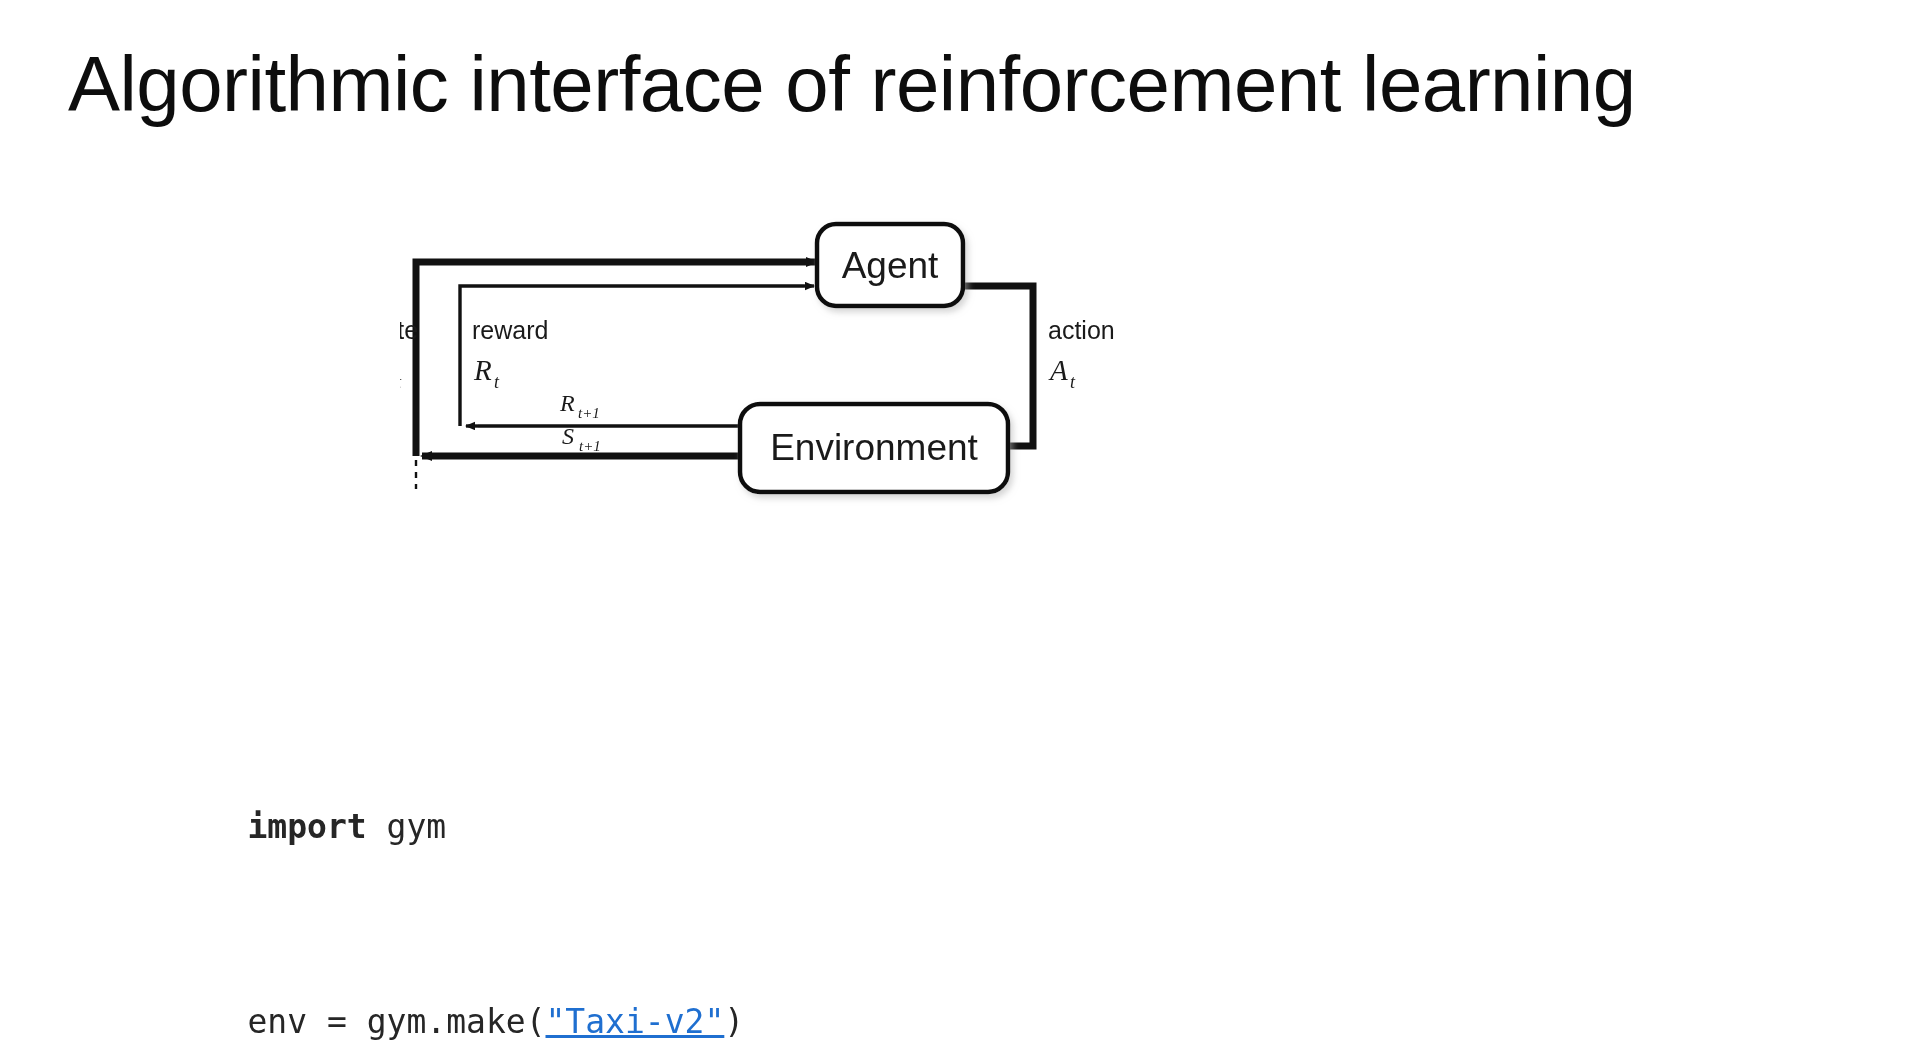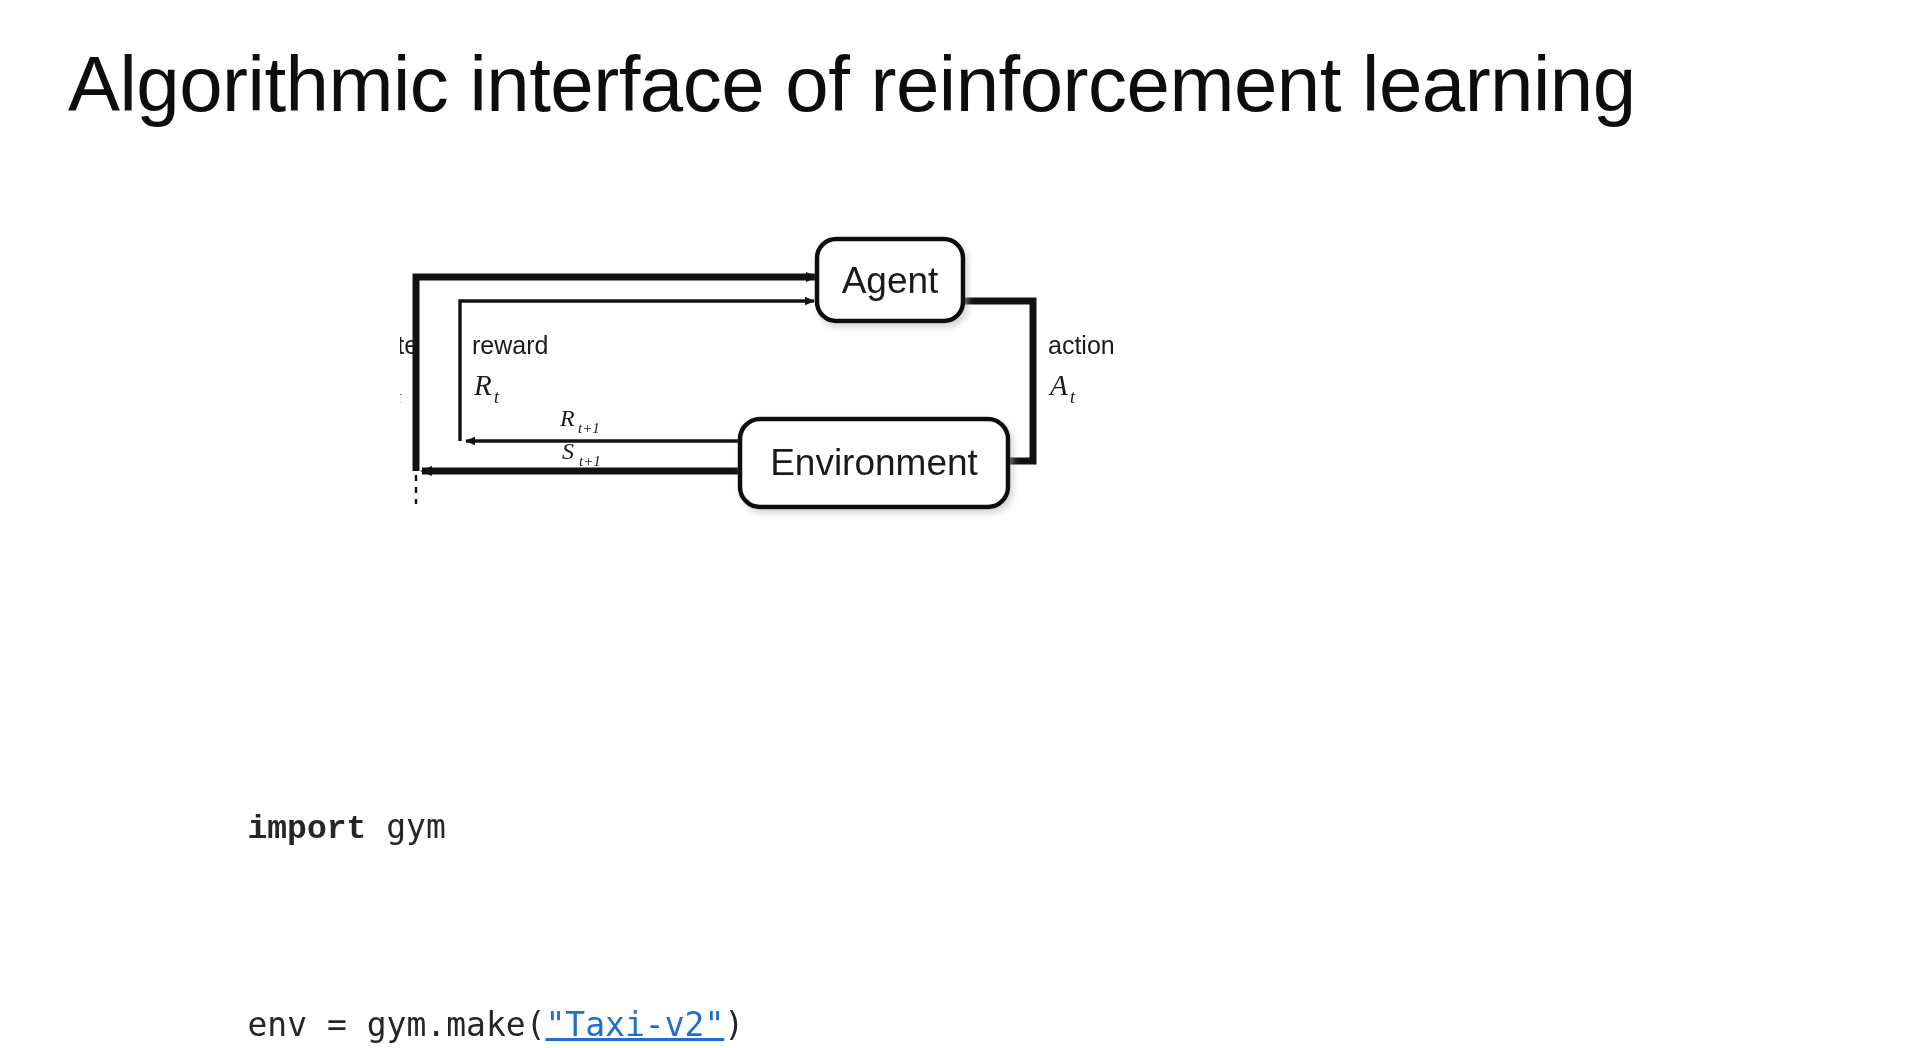--- a/index.html
+++ b/index.html
@@ -29,21 +29,21 @@
     line-height: 1.0;
     letter-spacing: -0.5px;
     color: #0d0d0d;
     white-space: nowrap;
   }
 
   
   .rl-diagram {
     position: absolute;
     left: 400px;
-    top: 219px;
+    top: 204px;
     width: 920px;
     height: 320px;
   }
   .rl-diagram svg {
     display: block;
     width: 920px;
     height: 320px;
   }
   .box-label {
     font-family: "Liberation Sans", sans-serif;
@@ -85,21 +85,21 @@
     position: absolute;
     left: 168px;
     top: 690px;
     font-family: "DejaVu Sans Mono", "Liberation Mono", monospace;
     font-size: 33px;
     line-height: 39px;
     color: #262626;
     white-space: pre;
   }
   .code-line { white-space: pre; }
-  .kw { font-weight: bold; color: #262626; font-family: Liberation Mono, monospace; }
+  .kw { font-weight: bold; color: #262626; }
   .str-link {
     color: #1f6fd0;
     text-decoration: underline;
   }
 </style>
 </head>
 <body>
 
 <div class="slide-title">Algorithmic interface of reinforcement learning</div>
 

